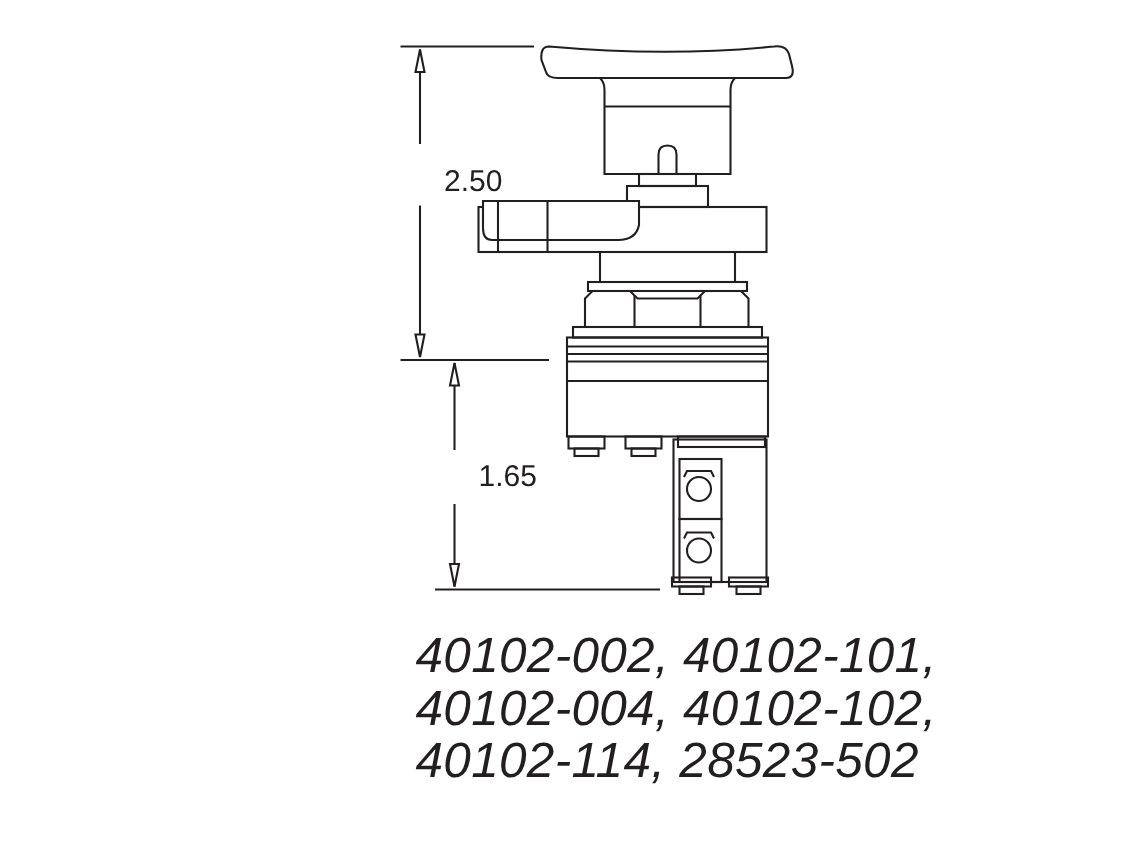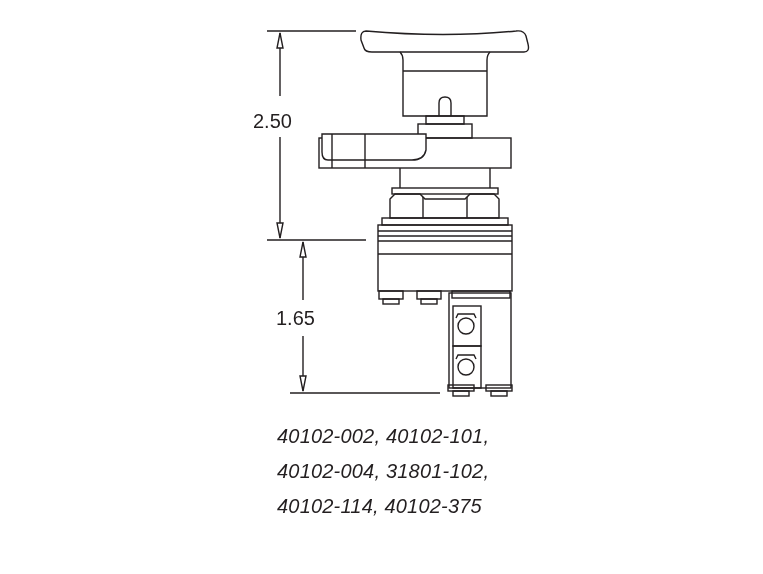--- a/index.html
+++ b/index.html
@@ -1,21 +1,21 @@
 <!DOCTYPE html>
 <html><head>
 <meta charset="utf-8">
 <style>
   html,body{margin:0;padding:0;background:#ffffff;}
   body{width:763px;height:574px;position:relative;overflow:hidden;font-family:"Liberation Sans",sans-serif;}
   #drawing{position:absolute;left:0;top:0;width:763px;height:574px;}
-  .dim-label{position:absolute;font-family:"Liberation Sans",sans-serif;font-size:20px;color:#231f20;}
+  .dim-label{position:absolute;font-family:"Liberation Sans",sans-serif;font-size:20px;color:#231f20;margin-left:43px;}
   #dim-250{left:253px;top:110px;}
   #dim-190{left:276px;top:307px;}
-  .parts{position:absolute;left:277px;top:419px;font-family:"Liberation Sans",sans-serif;font-style:italic;font-size:20px;line-height:35px;color:#231f20;letter-spacing:0.2px;}
+  .parts{position:absolute;left:277px;top:419px;font-family:"Liberation Sans",sans-serif;font-style:italic;font-size:33px;line-height:35px;color:#231f20;letter-spacing:0.2px;}
   .parts div{white-space:nowrap;}
 </style>
 </head>
 <body>
 
 <svg id="drawing" viewBox="0 0 763 574" xmlns="http://www.w3.org/2000/svg" fill="none" stroke="#231f20" stroke-width="1.4">
 
   <g>
     <line x1="267" y1="31" x2="356" y2="31"></line>
     <line x1="267" y1="240" x2="366" y2="240"></line>
@@ -94,15 +94,15 @@
     <rect x="453" y="391" width="16" height="5"></rect>
     <rect x="491" y="391" width="16" height="5"></rect>
   </g>
 </svg>
 
 <div class="dim-label" id="dim-250">2.50</div>
 <div class="dim-label" id="dim-190">1.65</div>
 
 <div class="parts">
   <div>40102-002, 40102-101,</div>
-  <div>40102-004, 31801-102,</div>
-  <div>40102-114, 40102-375</div>
+  <div>40102-004, 40102-102,</div>
+  <div>40102-114, 28523-502</div>
 </div>
 
 </body></html>

